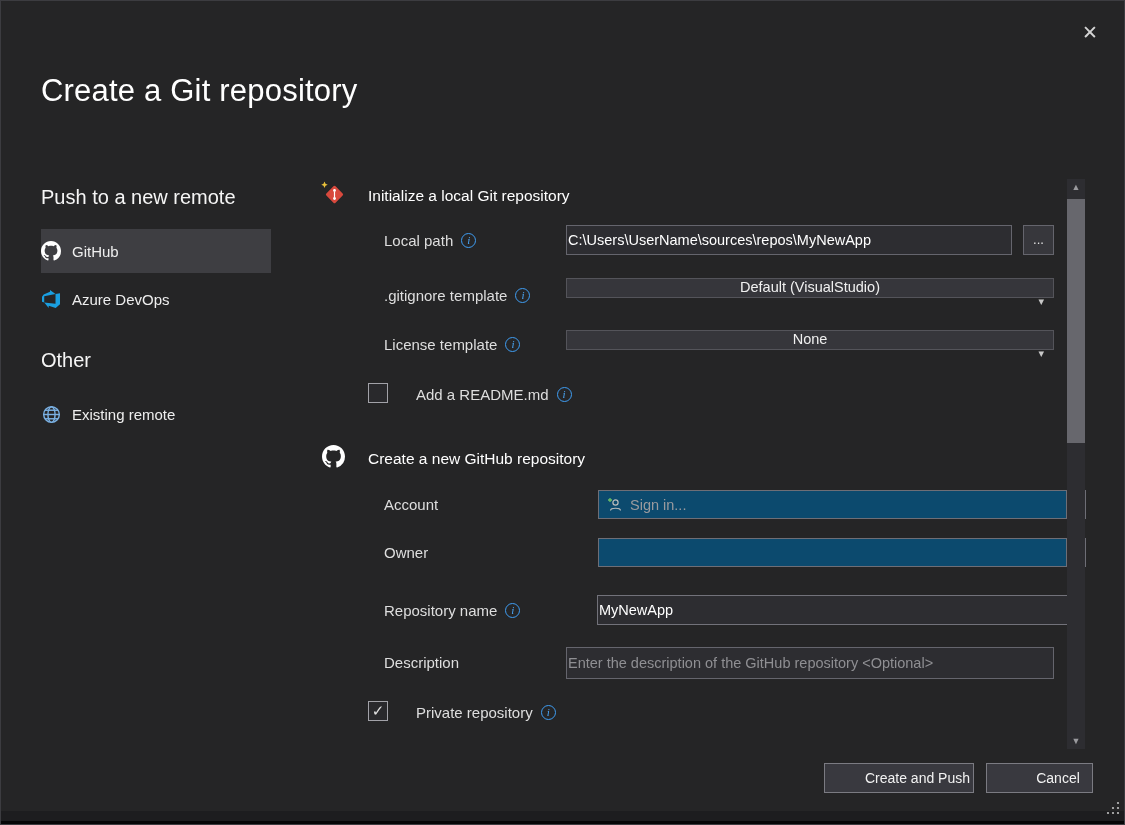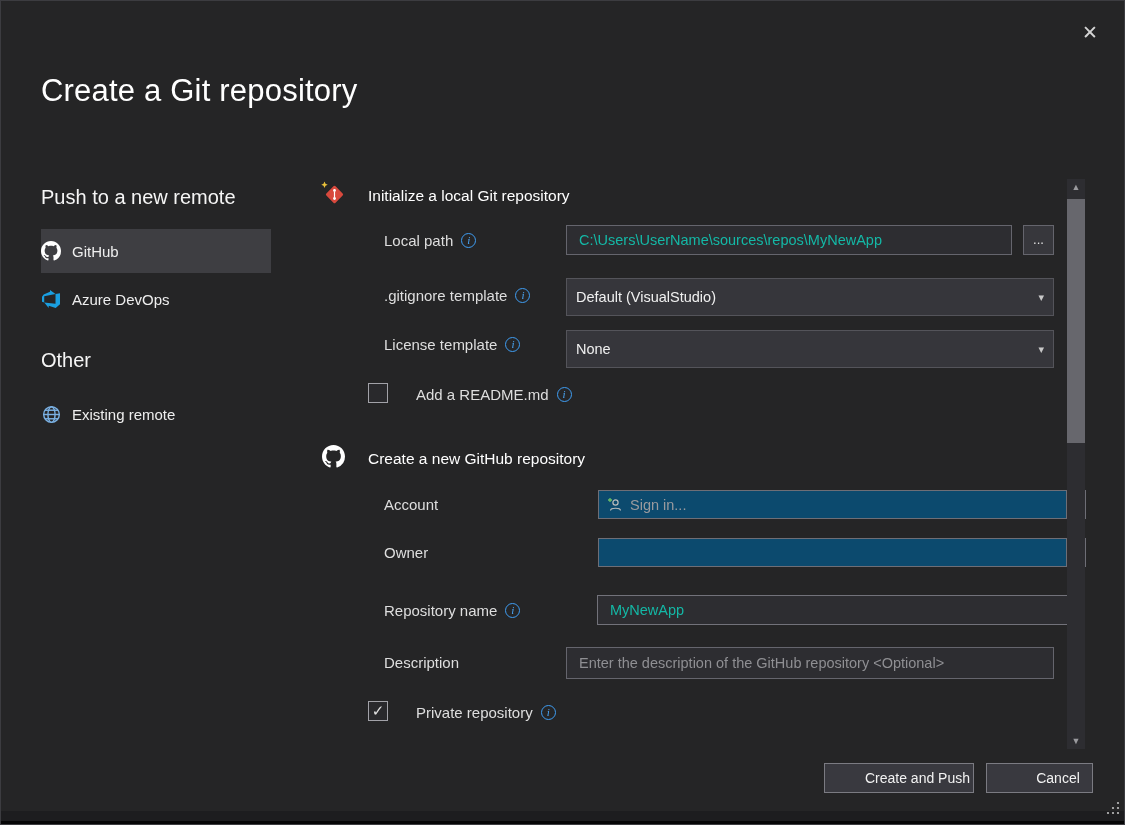--- a/index.html
+++ b/index.html
@@ -41,34 +41,34 @@
 
   .info {
     display:inline-flex; width:15px; height:15px; border-radius:50%;
     border:1px solid #3f9df2; color:#4ba6f5; font-size:11px; line-height:13px;
     align-items:center; justify-content:center; font-family:"Liberation Serif", serif;
     font-style:italic; flex:0 0 auto;
   }
 
   .tinput {
     position:absolute; height:30px; background:#2d2d31; border:1px solid #65656d;
-    color:#14b8a6; font-size:14.5px; padding:0 12px; font-family:"Liberation Sans", sans-serif;
+    color:#ffffff; font-size:14.5px; padding:0 1px; font-family:"Liberation Sans", sans-serif;
     outline:none;
   }
   .tinput::placeholder { color:#8f8f93; opacity:1; }
 
   .browse {
     position:absolute; width:31px; height:30px; background:#37373c; border:1px solid #65656d;
     color:#e0e0e0; font-size:13px; display:flex; align-items:flex-end; justify-content:center;
     padding-bottom:7px; cursor:pointer;
   }
 
   .combo {
-    position:absolute; height:38px; background:#36363b; border:1px solid #54545a;
-    display:flex; align-items:center; padding:0 9px; font-size:14.5px; color:#f0f0f0; cursor:pointer;
+    position:absolute; height:20px; background:#36363b; border:1px solid #54545a;
+    display:flex; align-items:center; padding:0 9px; font-size:14.5px; color:#f0f0f0; cursor:pointer;flex-direction:column;
   }
   .caret { color:#c8c8c8; font-size:11px; margin-left:auto; }
 
   .combo2 {
     position:absolute; height:29px; background:#0c4a6e; border:1px solid #6e6e76;
     display:flex; align-items:stretch; font-size:14.5px; cursor:pointer;margin-left:32px;
   }
   .combo2-body { flex:1; display:flex; align-items:center; gap:7px; padding:0 8px; color:#9a9a9e; }
   .combo2-btn { width:19px; border-left:1px solid #6e6e76; display:flex; align-items:center; justify-content:center; }
   .combo2-btn .caret { margin:0; }

